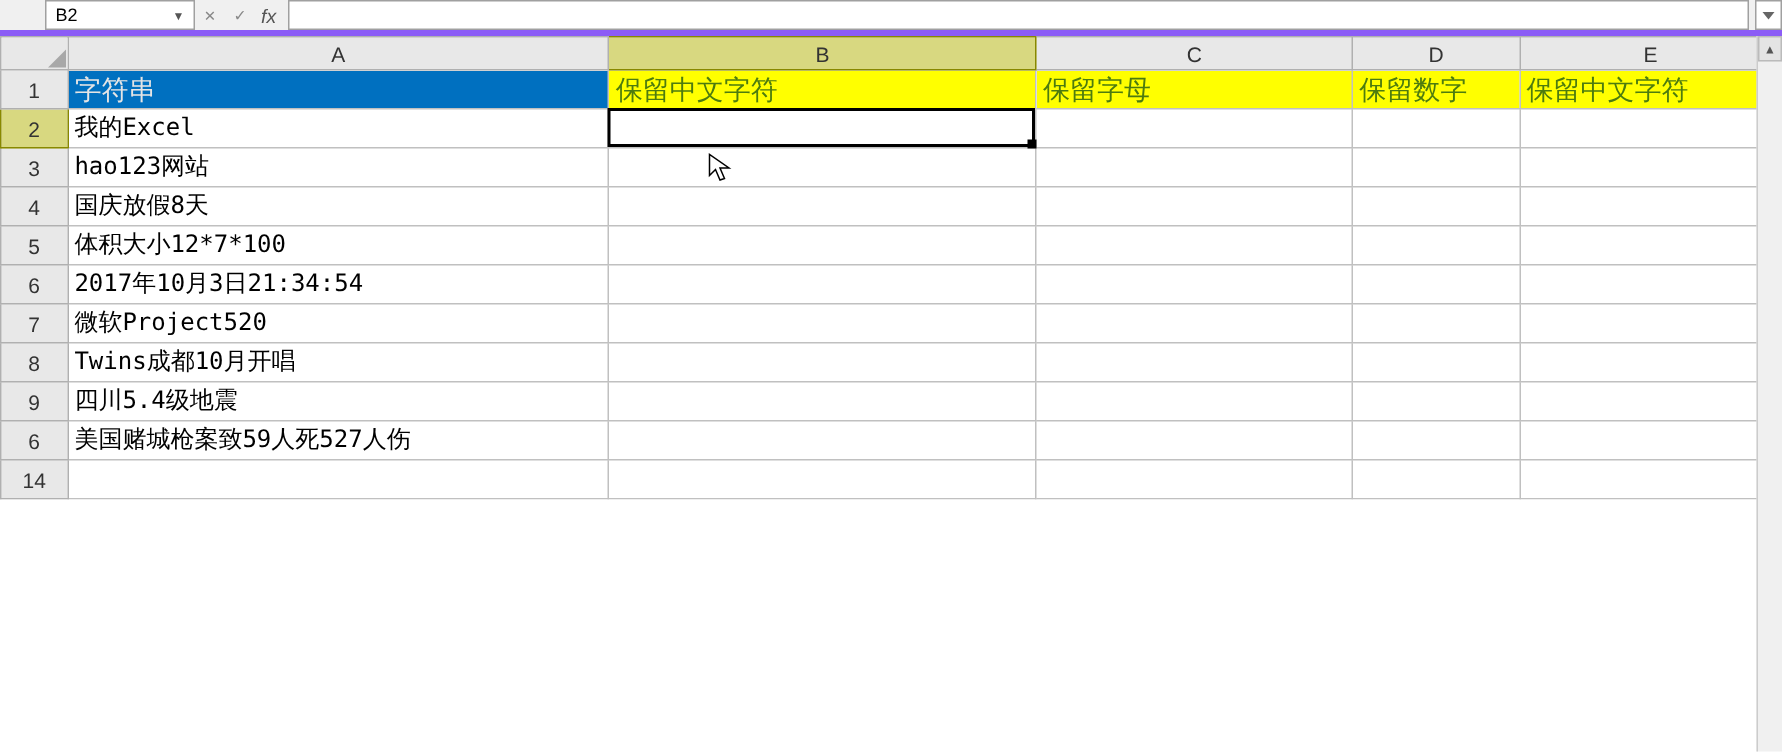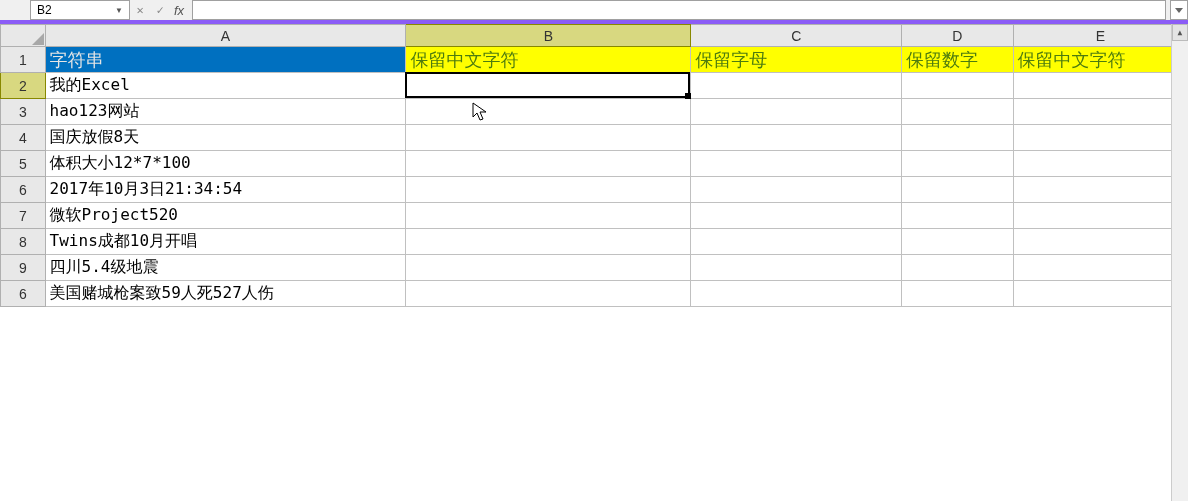--- a/index.html
+++ b/index.html
@@ -296,20 +296,28 @@
           <td class="cell" id="cell-E9"></td>
         </tr>
         <tr>
           <th class="row-header">6</th>
           <td class="cell" id="cell-A10">美国赌城枪案致59人死527人伤</td>
           <td class="cell" id="cell-B10"></td>
           <td class="cell" id="cell-C10"></td>
           <td class="cell" id="cell-D10"></td>
           <td class="cell" id="cell-E10"></td>
         </tr>
+        <tr>
+          <th class="row-header">14</th>
+          <td class="cell" id="cell-A14"></td>
+          <td class="cell" id="cell-B14"></td>
+          <td class="cell" id="cell-C14"></td>
+          <td class="cell" id="cell-D14"></td>
+          <td class="cell" id="cell-E14"></td>
+        </tr>
       </tbody>
     </table>
 
   <div class="active-cell" id="active-outline" style="left: 404.953px; top: 47.5px; width: 284.828px; height: 26px;">
     <div class="active-handle"></div>
   </div>
 
   <svg class="cursor" id="cursor" viewBox="0 0 18 22" style="left: 472px; top: 78px;">
     <path d="M1 1 L1 15 L5 11 L8 18 L11 17 L8 10 L14 10 Z" fill="#fff" stroke="#000" stroke-width="1"></path>
   </svg>

